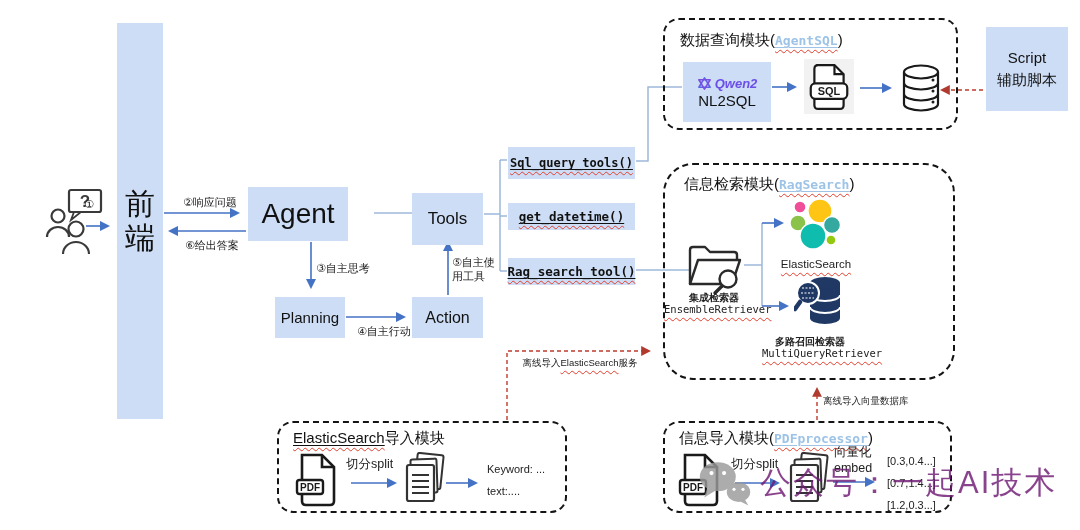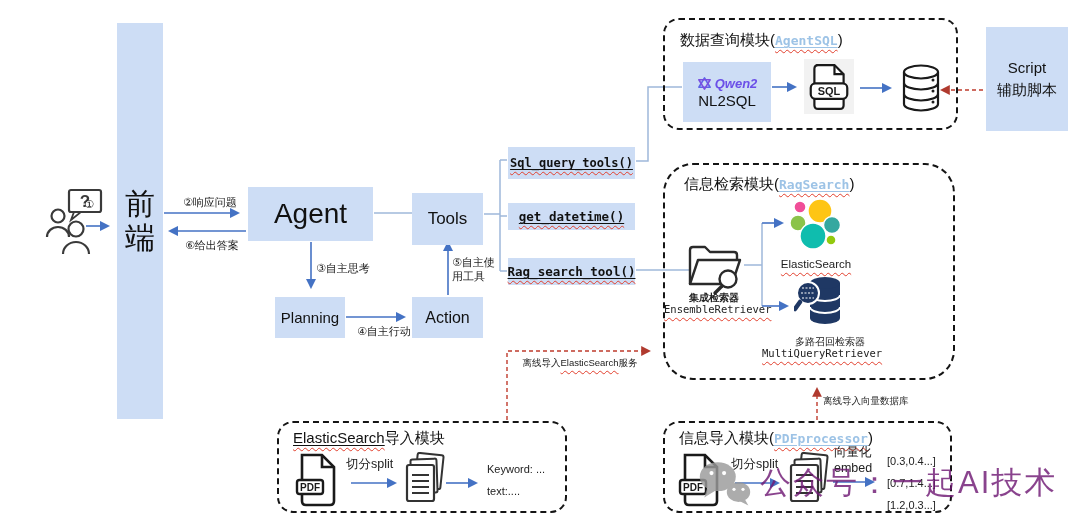--- a/index.html
+++ b/index.html
@@ -87,21 +87,21 @@
       <circle cx="32" cy="41" r="7.5" fill="#fff" stroke="#3a3a3a" stroke-width="2.2"></circle>
       <path d="M19 66 a13 12 0 0 1 26 0" fill="none" stroke="#3a3a3a" stroke-width="2.2"></path>
     </svg>
   </div>
 
   <div class="bluebox" style="left:117px;top:23px;width:46px;height:396px;flex-direction:column;font-size:30px;font-weight:500;line-height:1.15;">
     <span>前</span>
     <span>端</span>
   </div>
 
-  <div class="bluebox" style="left:248px;top:187px;width:125px;height:54px;font-size:28px;">
+  <div class="bluebox" style="left:248px;top:187px;width:100px;height:54px;font-size:28px;">
     <span>Agent</span>
   </div>
   <div class="bluebox" style="left:412px;top:193px;width:71px;height:52px;font-size:17px;">
     <span>Tools</span>
   </div>
   <div class="bluebox" style="left:275px;top:297px;width:70px;height:41px;font-size:15px;">
     <span>Planning</span>
   </div>
   <div class="bluebox" style="left:412px;top:297px;width:71px;height:41px;font-size:16px;">
     <span>Action</span>
@@ -153,21 +153,21 @@
     <svg width="48" height="50" viewBox="0 0 48 50">
       <path d="M7 9 V41 a17 6.5 0 0 0 34 0 V9" fill="#fff" stroke="#1a1a1a" stroke-width="2.2"></path>
       <ellipse cx="24" cy="9" rx="17" ry="6.5" fill="#fff" stroke="#1a1a1a" stroke-width="2.2"></ellipse>
       <path d="M7 20 a17 6.5 0 0 0 34 0 M7 31 a17 6.5 0 0 0 34 0" fill="none" stroke="#1a1a1a" stroke-width="2.2"></path>
       <circle cx="36" cy="17" r="1.5" fill="#1a1a1a"></circle>
         <circle cx="36" cy="28" r="1.5" fill="#1a1a1a"></circle>
         <circle cx="36" cy="39" r="1.5" fill="#1a1a1a"></circle>
     </svg>
   </div>
 
-  <div class="bluebox" style="left:986px;top:27px;width:82px;height:104px;flex-direction:column;font-size:15px;line-height:1.5;">
+  <div class="bluebox" style="left:986px;top:27px;width:82px;height:84px;flex-direction:column;font-size:15px;line-height:1.5;">
     <span>Script</span>
     <span>辅助脚本</span>
   </div>
 
   <div class="module" style="left:663px;top:163px;width:292px;height:217px;border-radius:30px;"></div>
   <div class="mtitle" style="left:684px;top:175px;">
     <span>信息检索模块(</span><span class="link solidu"><span class="squig">RagSearch</span></span><span>)</span>
   </div>
   <div class="iconwrap" style="left:686px;top:238px;">
     <svg width="58" height="58" viewBox="0 0 58 58">
@@ -197,21 +197,21 @@
   <div class="iconwrap" style="left:794px;top:274px;">
     <svg width="52" height="58" viewBox="0 0 52 58">
       <path d="M16 9 V44 a15 6 0 0 0 30 0 V9" fill="#1f3864"></path>
       <ellipse cx="31" cy="9" rx="15" ry="6" fill="#1f3864"></ellipse>
       <path d="M16 21 a15 6 0 0 0 30 0 M16 33 a15 6 0 0 0 30 0" fill="none" stroke="#fff" stroke-width="2"></path>
       <circle cx="14" cy="19" r="11" fill="#1f3864" stroke="#fff" stroke-width="2"></circle>
       <path d="M8 14 H20 M7 19 H21 M8 24 H20" stroke="#fff" stroke-width="1.2" stroke-dasharray="2 1.5" fill="none"></path>
       <path d="M6 28 L1 35" stroke="#1f3864" stroke-width="4.5" stroke-linecap="round"></path>
     </svg>
   </div>
-  <div class="smlbl" style="left:775px;top:335px;width:90px;text-align:right;font-size:10px;">多路召回检索器</div>
+  <div class="smlbl" style="left:775px;top:335px;width:90px;text-align:left;font-size:10px;font-weight:bold;">多路召回检索器</div>
   <div class="smlbl mono teal" style="left:762px;top:347px;width:116px;text-align:center;font-size:10.5px;">
     <span class="squig">MultiQueryRetriever</span>
   </div>
 
   <div class="smlbl" style="left:505px;top:357px;width:150px;text-align:center;">
     <span>离线导入</span><span class="squig">ElasticSearch</span><span>服务</span>
   </div>
   <div class="smlbl" style="left:823px;top:395px;">离线导入向量数据库</div>
 
   <div class="module" style="left:277px;top:421px;width:290px;height:92px;border-radius:16px;"></div>

